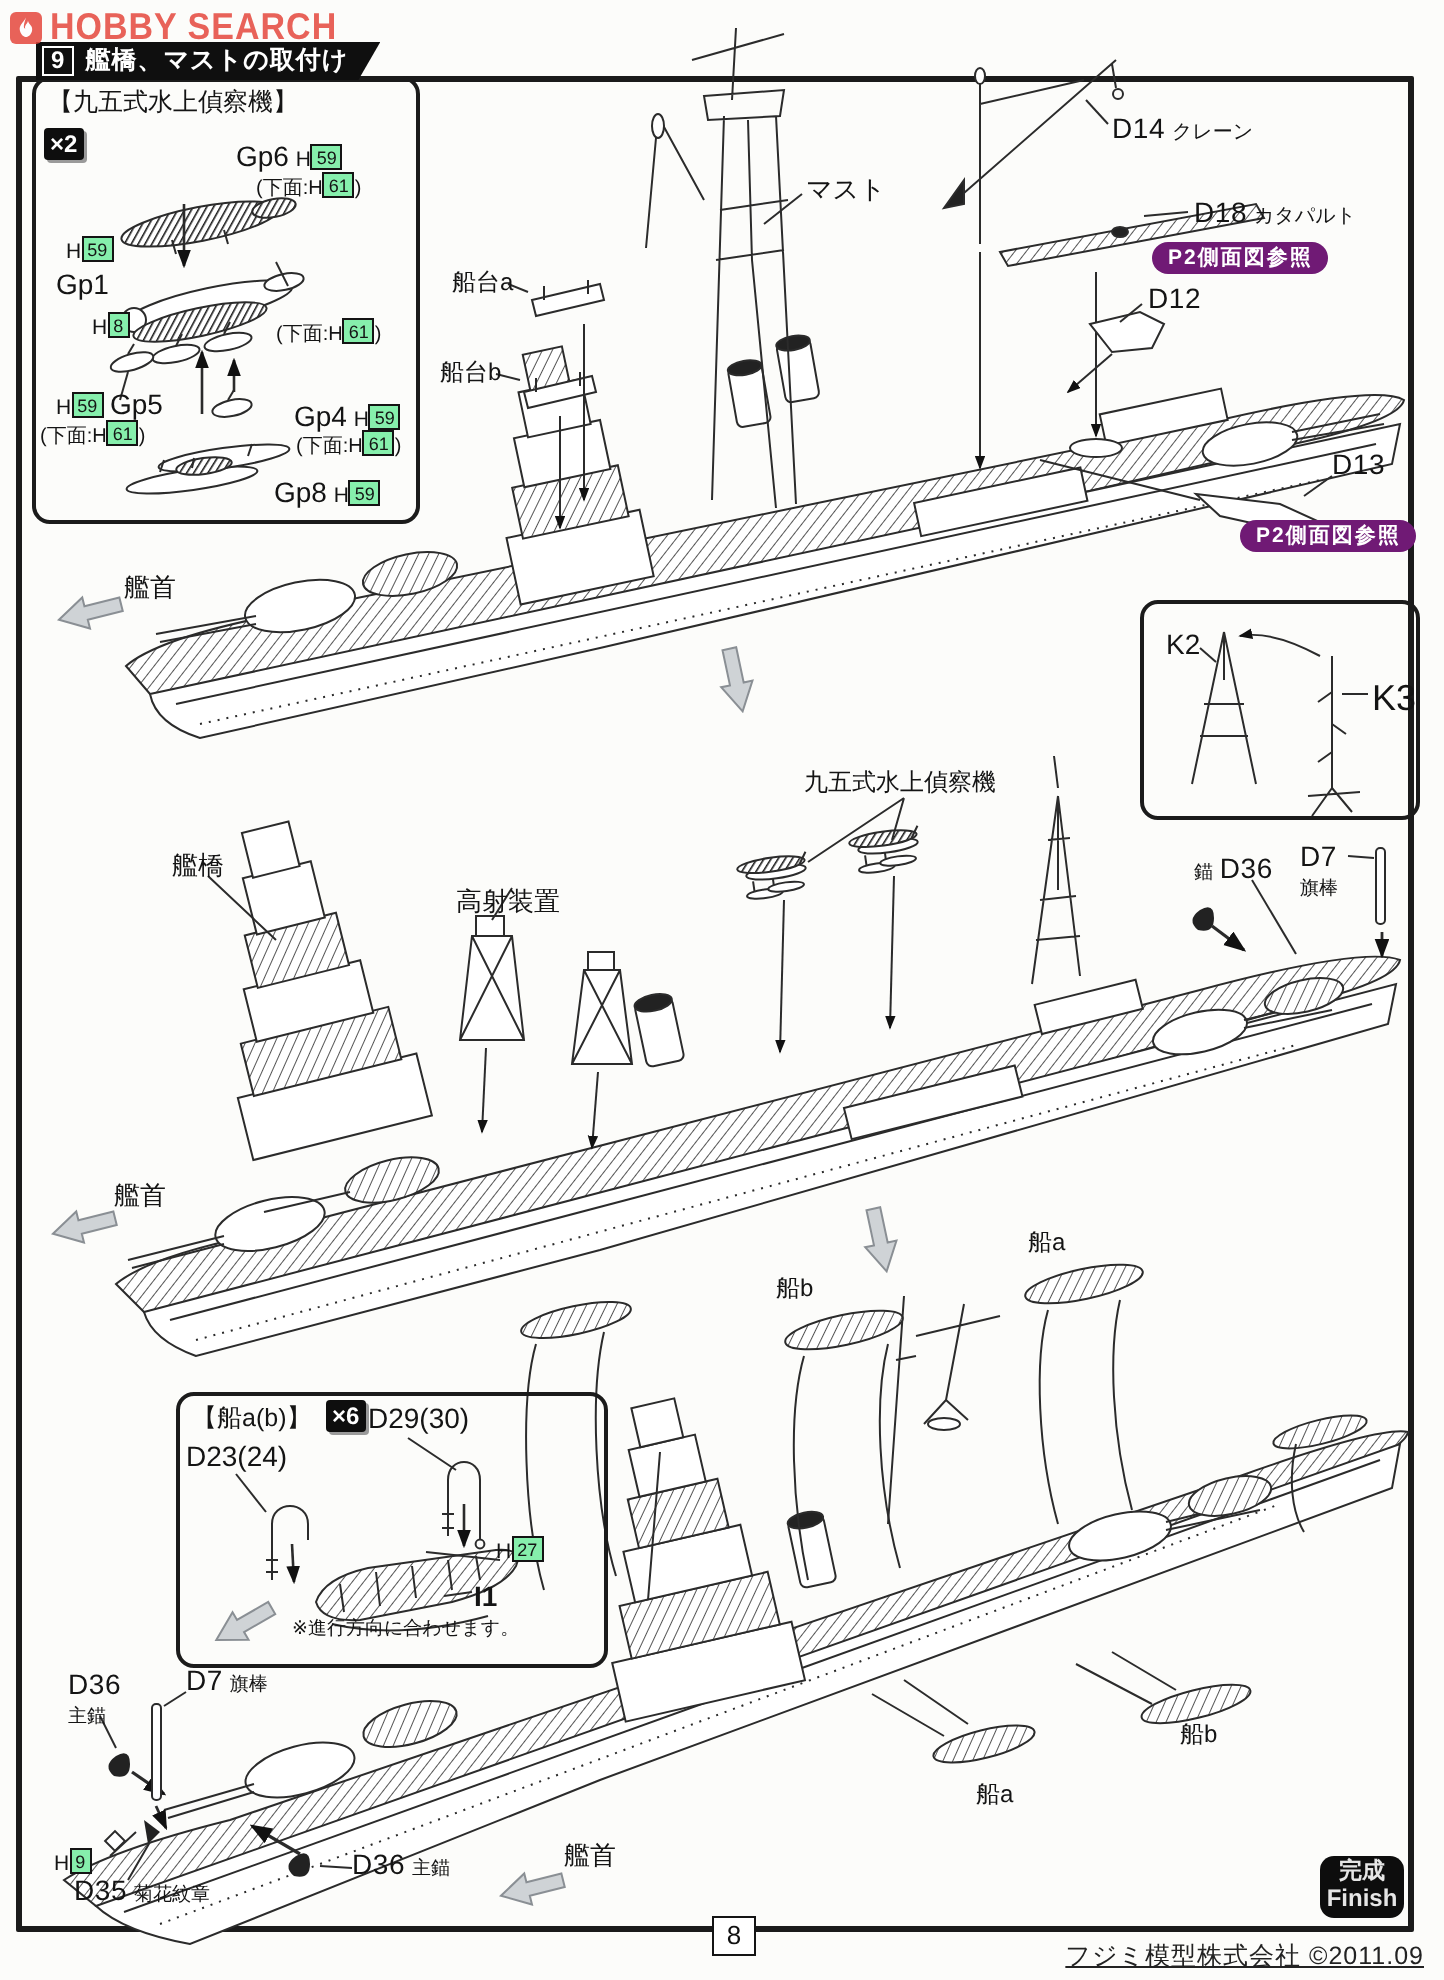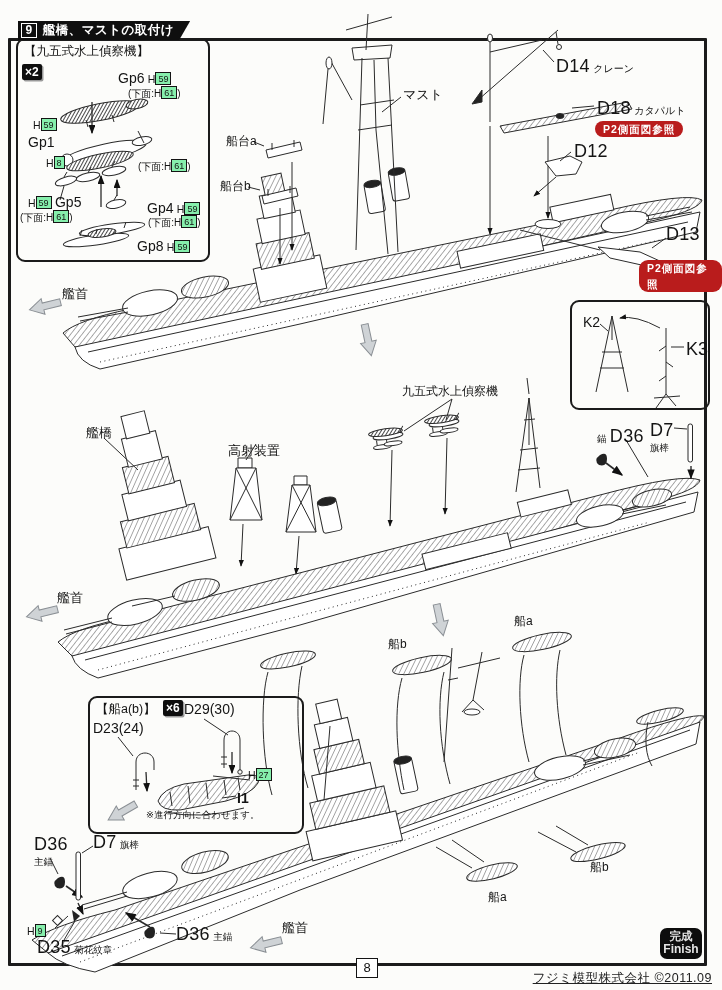--- a/index.html
+++ b/index.html
@@ -2,31 +2,31 @@
 <html><head>
 <meta charset="utf-8">
 <style>
   html,body{margin:0;padding:0;background:#e9e9e9;}
   .page{position:relative;width:722px;height:990px;background:#fcfcfa;overflow:hidden;
         font-family:"Liberation Sans","DejaVu Sans",sans-serif;color:#111;}
   .frame{position:absolute;left:8px;top:38px;width:699px;height:928px;
          border:3px solid #1b1b1b;box-sizing:border-box;z-index:1;border-radius:1px;}
   .art{position:absolute;left:0;top:0;z-index:2;}
   .lbl{position:absolute;z-index:4;white-space:nowrap;font-size:12px;line-height:1.15;color:#141414;}
-  .code{font-size:18px;letter-spacing:.3px;}
+  .code{font-size:14px;letter-spacing:.3px;}
   .codesm{font-size:14px;}
   .small{font-size:10px;}
   .tiny{font-size:9.5px;}
   .hp{font-size:10.5px;}
   .pbox{display:inline-block;border:1px solid #141414;font-size:9px;line-height:10px;
         padding:0.5px 2px;background:#86efac;vertical-align:1.5px;}
   .xbadge{position:absolute;z-index:4;background:#0e0e0e;color:#fff;font-weight:bold;
           font-size:12px;line-height:14px;padding:1px 3px;border-radius:2px;box-shadow:1.5px 1.5px 0 #9a9a9a;}
-  .pbadge{position:absolute;z-index:4;background:#b91c1c;color:#fff;font-weight:bold;
-          font-size:10.5px;line-height:16px;padding:0 8px;border-radius:9px;letter-spacing:1px;margin-left:19px;}
+  .pbadge{position:absolute;z-index:4;background:#701a75;color:#fff;font-weight:bold;
+          font-size:10.5px;line-height:16px;padding:0 8px;border-radius:9px;letter-spacing:1px;}
   .pbox-frame{position:absolute;z-index:3;border:2px solid #1b1b1b;border-radius:9px;background:transparent;}
   .banner{position:absolute;left:18px;top:21px;z-index:5;background:#0f0f0f;color:#fff;height:19px;
           display:flex;align-items:center;gap:6px;padding:0 16px 0 3px;font-weight:bold;
           clip-path:polygon(0 0,100% 0,calc(100% - 11px) 100%,0 100%);}
   .step-num{background:#0f0f0f;color:#fff;border:1.5px solid #fff;padding:0 3.5px;font-size:12px;line-height:13px;}
   .banner-title{font-size:12.5px;letter-spacing:.5px;}
   .wm{position:absolute;left:5px;top:4px;z-index:6;display:flex;align-items:center;gap:4px;opacity:.85;}
   .wm-text{font-size:17px;font-weight:bold;color:#e5483d;letter-spacing:.5px;transform:scaleY(1.1);}
   .wm-icon{width:16px;height:16px;background:#e5483d;border-radius:3px;display:flex;align-items:center;justify-content:center;}
   .finish{position:absolute;left:660px;top:928px;width:42px;z-index:4;background:#0d0d0d;color:#e5e5e5;
@@ -35,20 +35,28 @@
   .finish .en{font-size:12px;}
   .page-num{position:absolute;left:356px;top:958px;width:20px;height:18px;z-index:4;background:#fff;
             border:1.5px solid #141414;text-align:center;font-size:13px;line-height:18px;}
   .publisher{position:absolute;right:10px;top:970px;z-index:4;font-size:12.5px;letter-spacing:.5px;color:#222;text-decoration:underline;}
 </style>
 </head>
 <body>
 
 <div class="page">
 
+  <div class="wm">
+    <span class="wm-icon">
+      <svg width="12" height="12" viewBox="0 0 16 16">
+          <path d="M8 1 C6 5 3 6 4 10 C4.8 13 7 14 8 14 C9 14 11.3 13 12 10 C12.8 6.5 10 6 9.3 3.2 C9 5.5 6.8 6 7.5 8.5 C6 8 6.5 5.5 8 1 Z" fill="#fff"></path>
+        </svg>
+    </span>
+    <span class="wm-text">HOBBY SEARCH</span>
+  </div>
 
   <div class="frame"></div>
 
   <div class="banner">
     <span class="step-num">9</span>
     <span class="banner-title">艦橋、マストの取付け</span>
   </div>
 
   <div class="pbox-frame" style="left:16px;top:38px;width:190px;height:220px;"></div>
   <div class="pbox-frame" style="left:570px;top:300px;width:136px;height:106px;"></div>

